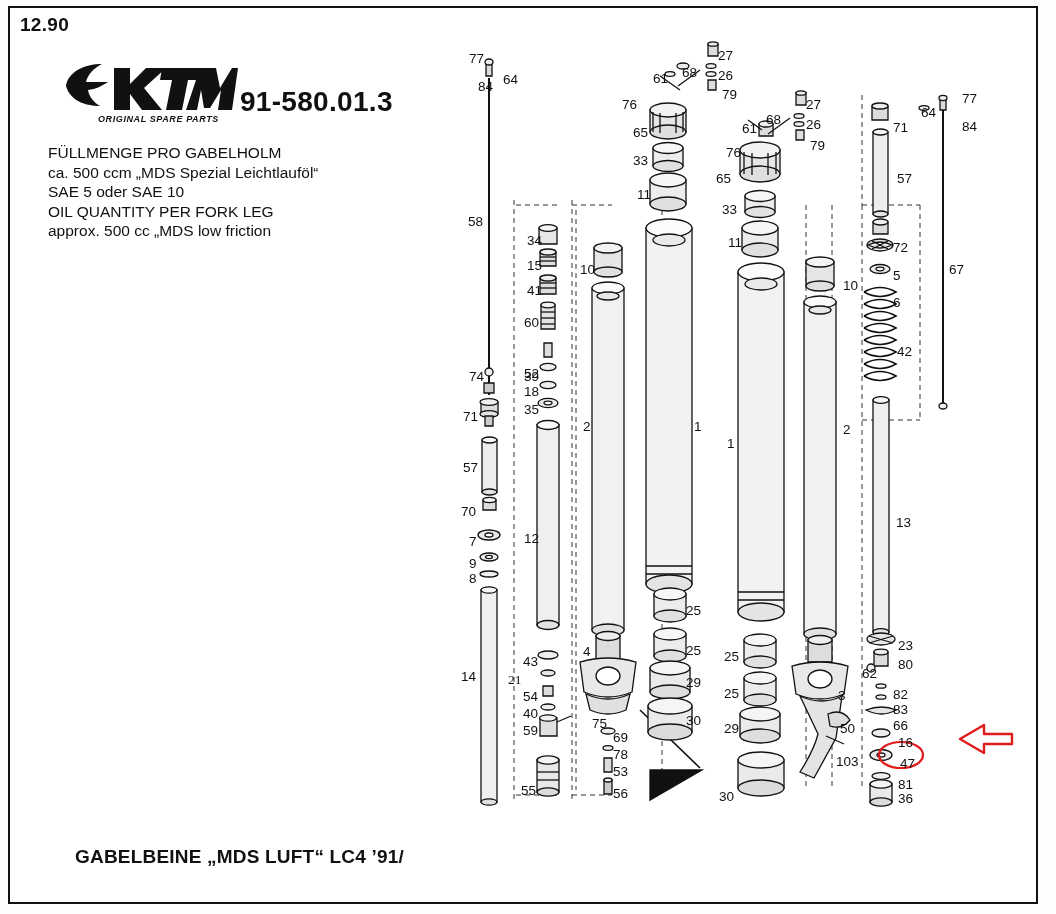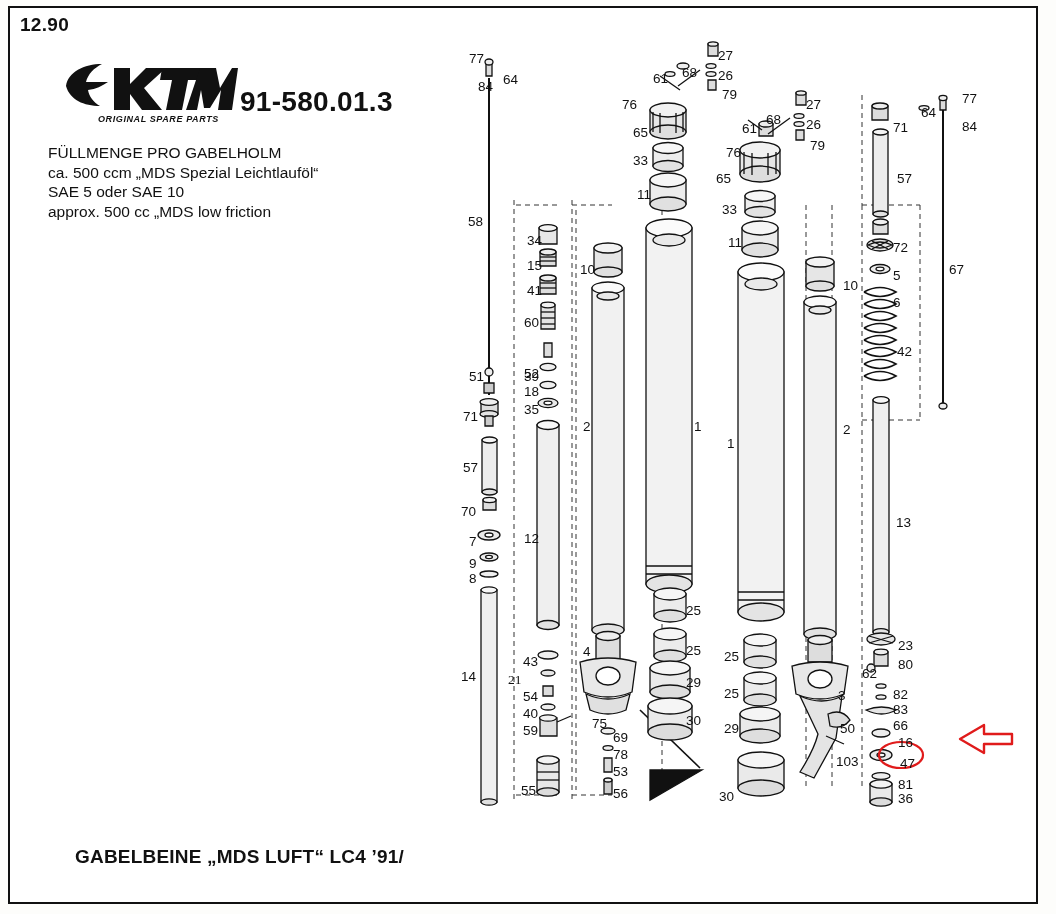--- a/index.html
+++ b/index.html
@@ -47,20 +47,21 @@
       <text x="36" y="60" font-family="Liberation Sans, sans-serif" font-size="9" font-style="italic" font-weight="bold" fill="#111" letter-spacing="0.6">ORIGINAL SPARE PARTS</text>
     </svg>
   </div>
 
   <div class="partno">91-580.01.3</div>
 
   <div class="spec">
     <div>FÜLLMENGE PRO GABELHOLM</div>
     <div>ca. 500 ccm „MDS Spezial Leichtlauföl“</div>
     <div>SAE 5 oder SAE 10</div>
+    <div>OIL QUANTITY PER FORK LEG</div>
     <div>approx. 500 cc „MDS low friction</div>
   </div>
 
   <div class="title">
     <div>GABELBEINE „MDS LUFT“ LC4 ’91/</div>
   </div>
 
   <svg id="diagram" viewBox="0 0 1030 898">
     <g stroke="#111" fill="none" stroke-width="1.3">
 
@@ -368,21 +369,21 @@
       <path d="M1012 744 l0 -10 l-28 0 l0 -9 l-24 14 l24 14 l0 -9 l28 0 z" fill="none" stroke="#e01b1b" stroke-width="2.4" stroke-linejoin="round"></path>
       <ellipse cx="901" cy="755" rx="22" ry="13" fill="none" stroke="#e01b1b" stroke-width="2.2"></ellipse>
     </g>
   </svg>
 
   <div id="callout-layer">
       <div class="num" style="left: 469px; top: 52px;">77</div>
       <div class="num" style="left: 478px; top: 80px;">84</div>
       <div class="num" style="left: 503px; top: 73px;">64</div>
       <div class="num" style="left: 468px; top: 215px;">58</div>
-      <div class="num" style="left: 469px; top: 370px;">51</div>
+      <div class="num" style="left: 469px; top: 370px;">74</div>
       <div class="num" style="left: 463px; top: 410px;">71</div>
       <div class="num" style="left: 463px; top: 461px;">57</div>
       <div class="num" style="left: 461px; top: 505px;">70</div>
       <div class="num" style="left: 469px; top: 535px;">7</div>
       <div class="num" style="left: 469px; top: 557px;">9</div>
       <div class="num" style="left: 469px; top: 572px;">8</div>
       <div class="num" style="left: 461px; top: 670px;">14</div>
       <div class="num" style="left: 527px; top: 234px;">34</div>
       <div class="num" style="left: 527px; top: 259px;">15</div>
       <div class="num" style="left: 527px; top: 284px;">41</div>

